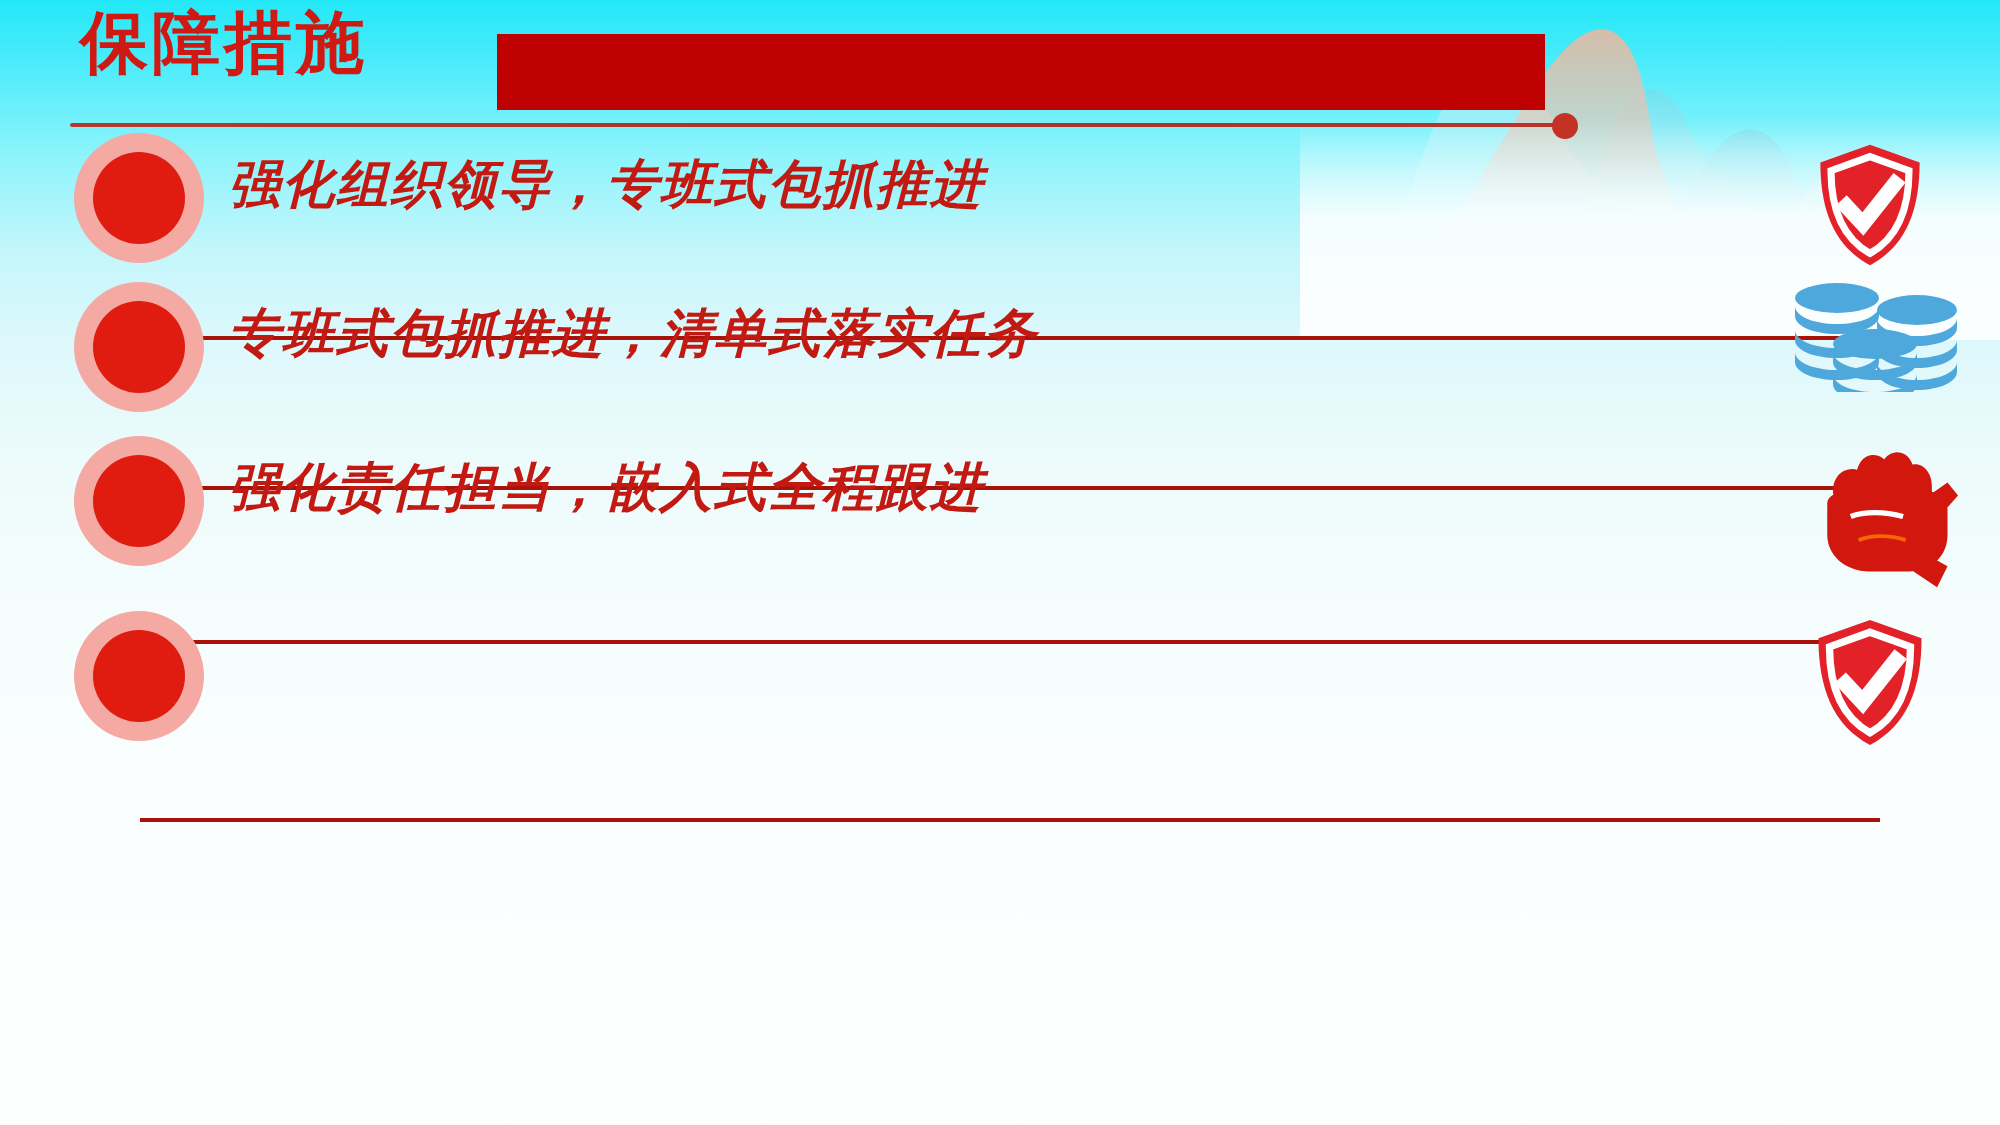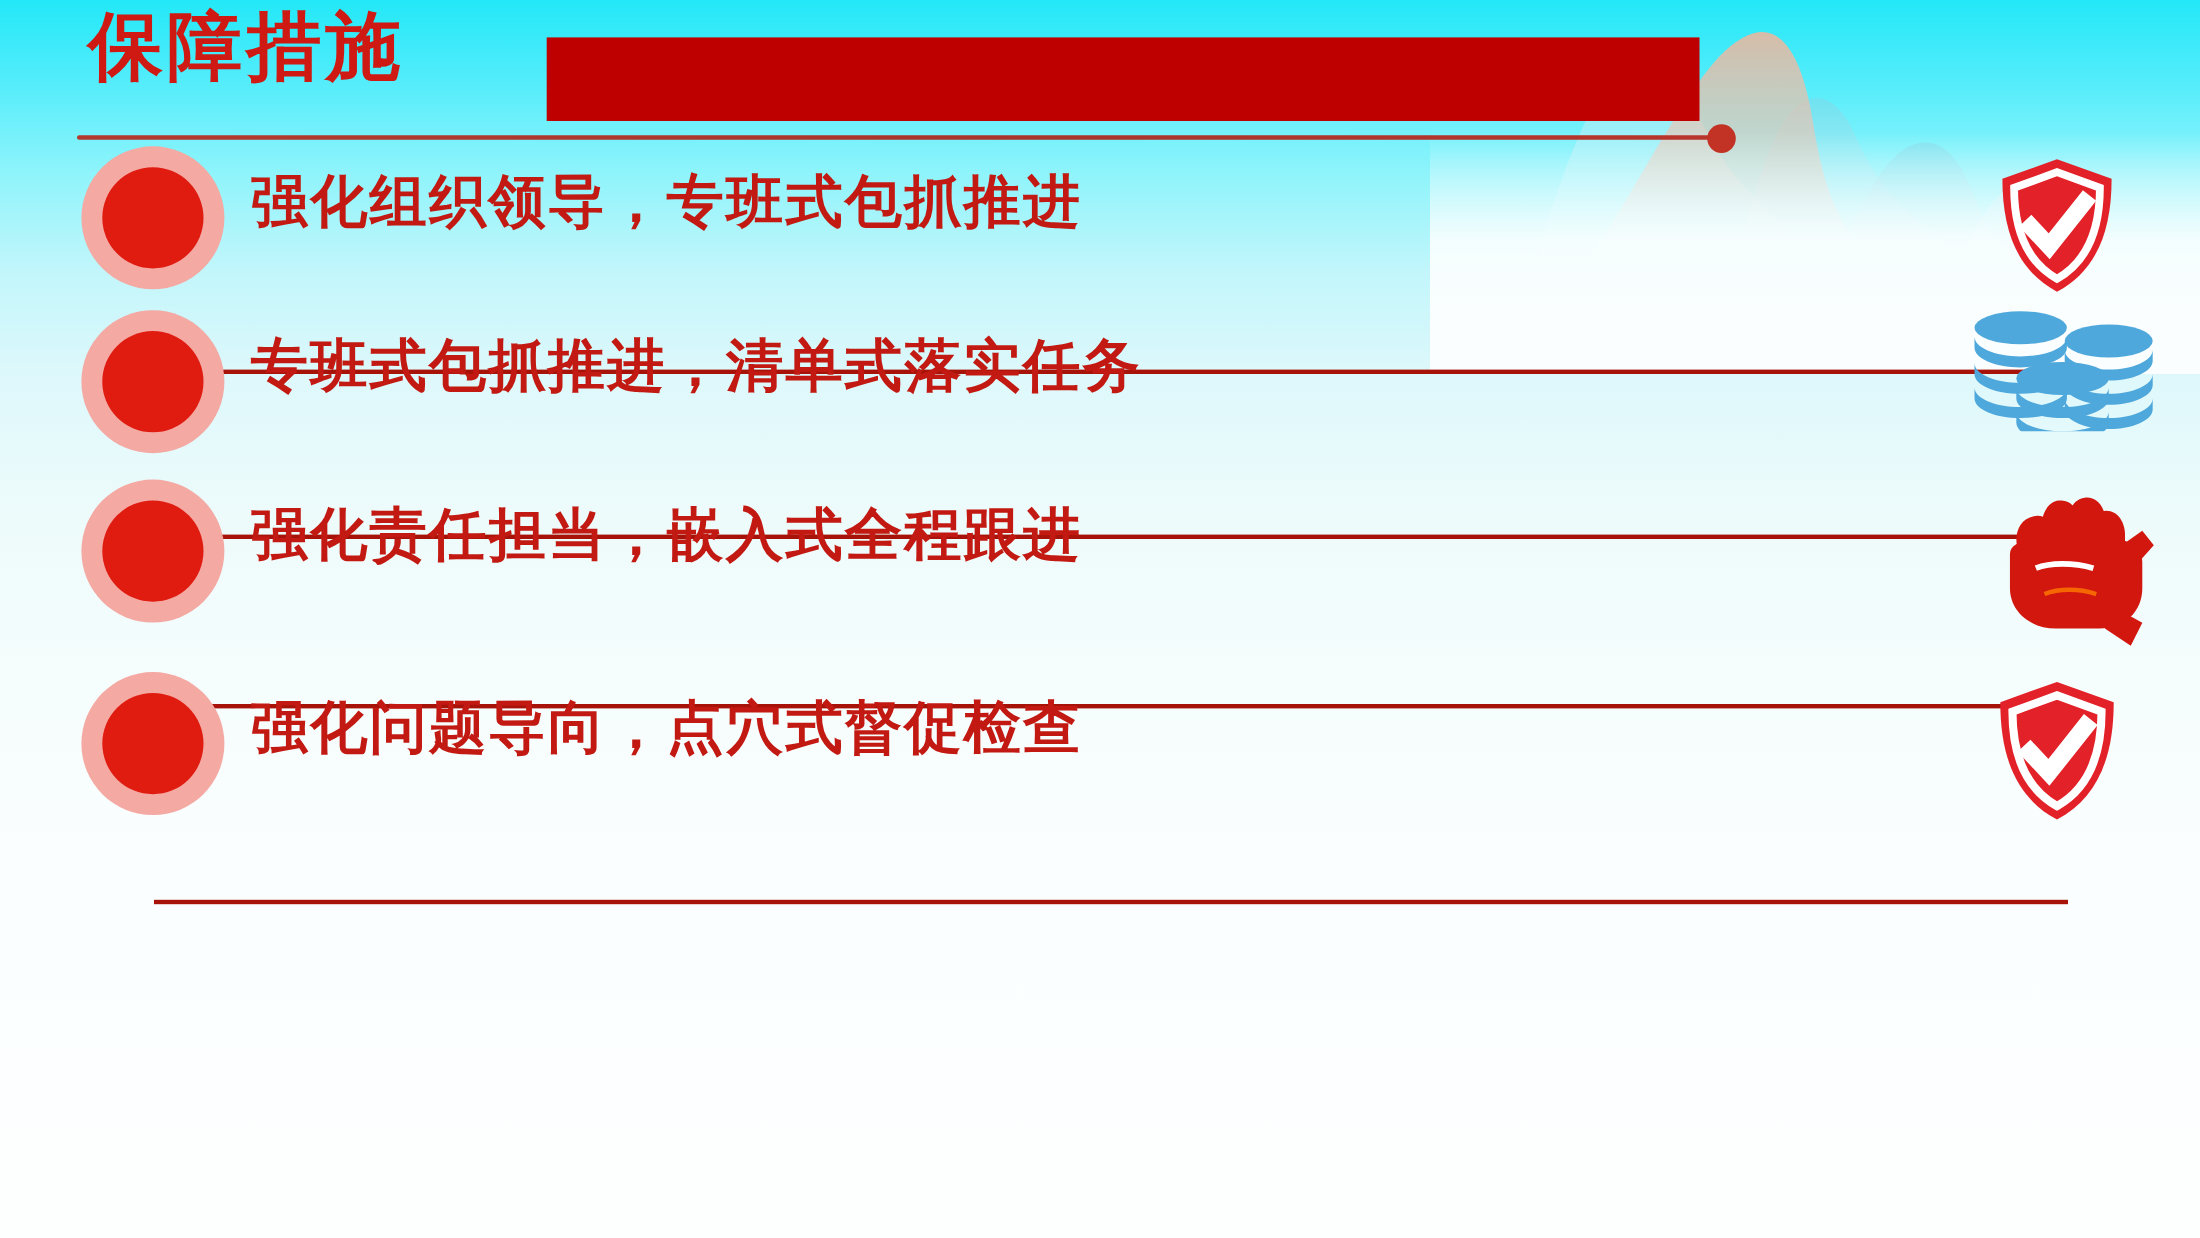--- a/index.html
+++ b/index.html
@@ -131,20 +131,21 @@
   .row-text {
     position: absolute;
     left: 228px;
     top: 18px;
     font-size: 52px;
     font-weight: bold;
     color: #c21a12;
     letter-spacing: 2px;
     white-space: nowrap;
     line-height: 1.3;
+    font-style: italic;
   }
   .divider {
     position: absolute;
     left: 140px;
     height: 4px;
     background: #a81309;
   }
 
   
   .icon-slot {
@@ -216,21 +217,20 @@
         <div class="bullet-inner"></div>
       </div>
       <div class="row-text">强化责任担当，嵌入式全程跟进</div>
     </div>
     <div class="divider" style="top:640px; width:1740px;"></div>
 
     <div class="row" style="top:611px;">
       <div class="bullet">
         <div class="bullet-inner"></div>
       </div>
-      <div class="row-text">强化问题导向，点穴式督促检查</div>
     </div>
     <div class="divider" style="top:818px; width:1740px;"></div>
 
   </div>
 
   <div class="icon-slot" style="left:1790px; top:140px; width:160px; height:130px;">
     <svg width="130" height="130" viewBox="0 0 100 110" xmlns="http://www.w3.org/2000/svg">
       <path d="M50 4 L92 19 C92 60 80 90 50 106 C20 90 8 60 8 19 Z" fill="#e32129"></path>
       <path d="M50 14 L83 26 C83 58 73 83 50 96 C27 83 17 58 17 26 Z" fill="none" stroke="#ffffff" stroke-width="6"></path>
       <path d="M30 56 L44 71 L71 37" fill="none" stroke="#ffffff" stroke-width="13" stroke-linecap="square" stroke-linejoin="miter"></path>

